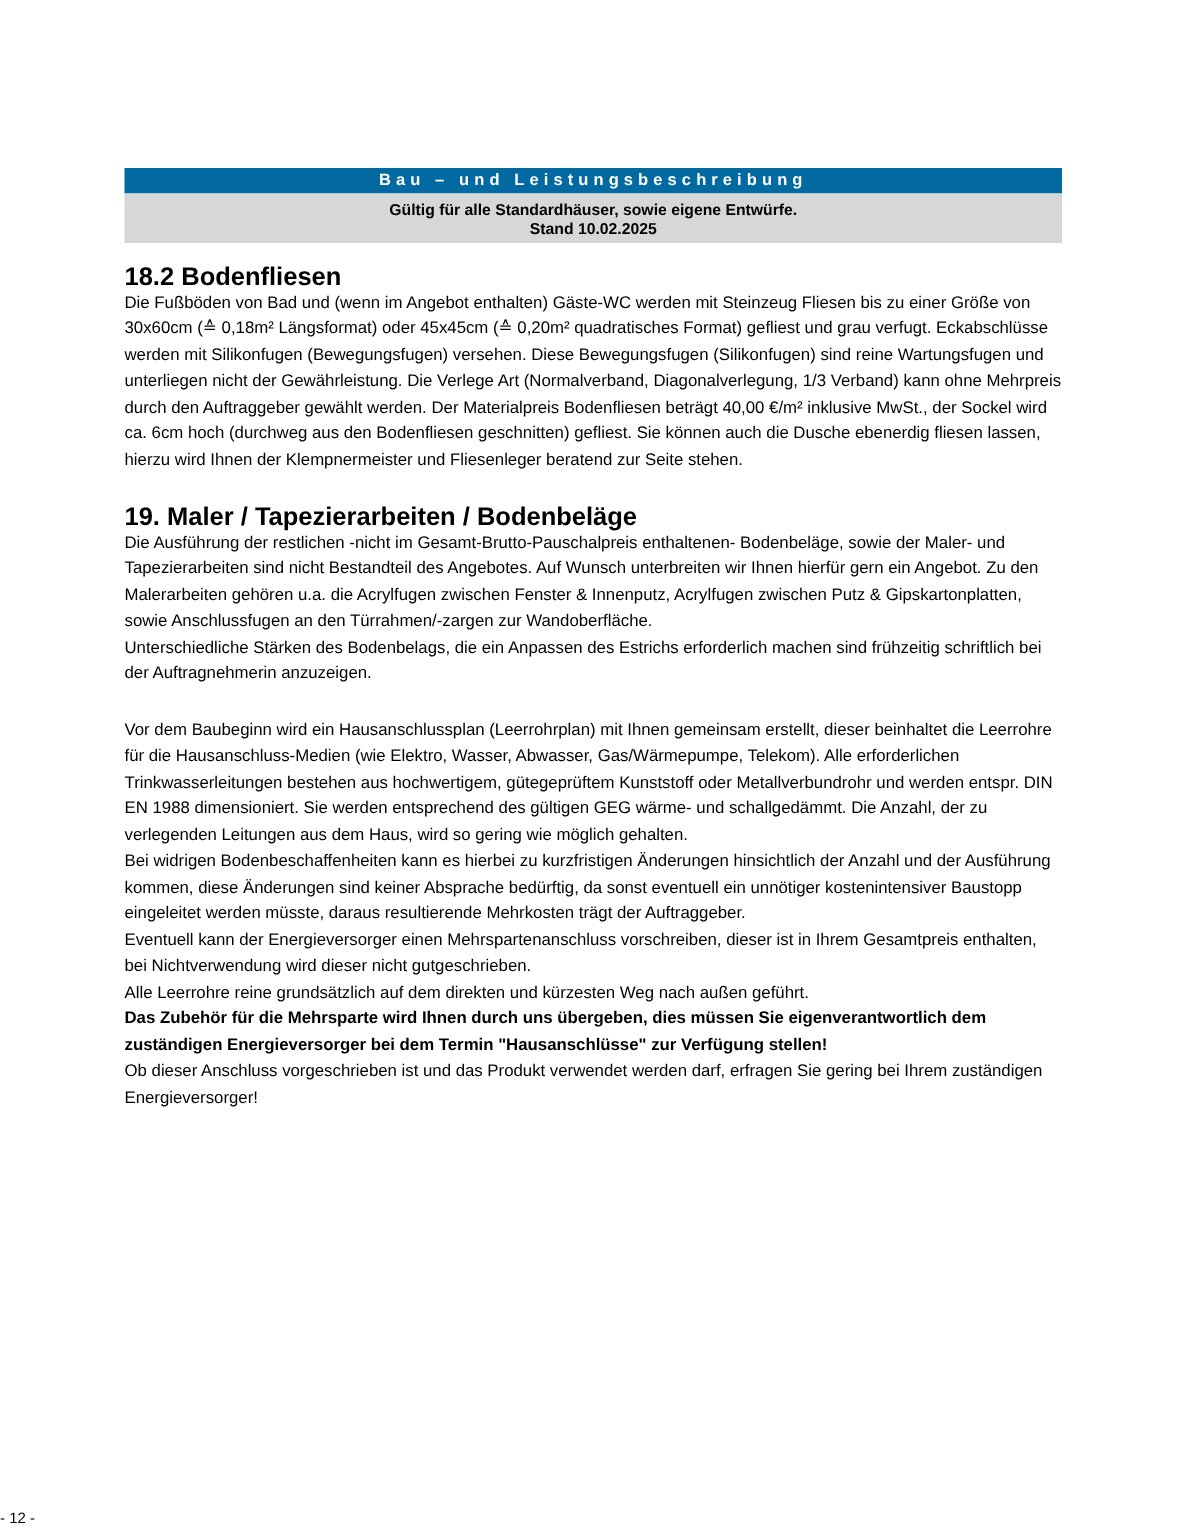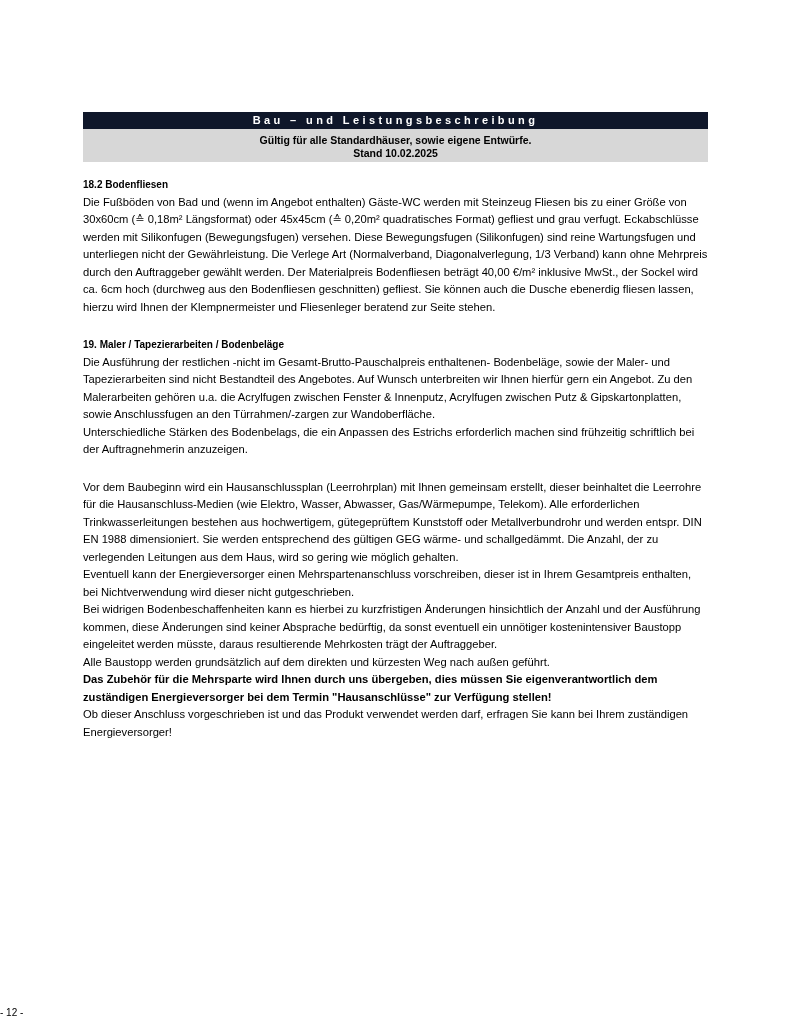--- a/index.html
+++ b/index.html
@@ -107,21 +107,21 @@
     margin-left: 8px;
   }
 
   
   .title-bar {
     position: absolute;
     left: 83px;
     top: 112px;
     width: 625px;
     height: 17px;
-    background: #0f172a;
+    background: #0369a1;
     color: #ffffff;
     font-size: 11px;
     font-weight: 700;
     letter-spacing: 3.4px;
     text-align: center;
     line-height: 17px;
     white-space: nowrap;
     overflow: hidden;
   }
 
@@ -148,21 +148,21 @@
   .content {
     position: absolute;
     left: 83px;
     top: 176px;
     width: 625px;
   }
   .section { margin-bottom: 0; }
   .section + .section { margin-top: 20px; }
 
   .sec-head {
-    font-size: 10px;
+    font-size: 17px;
     font-weight: 700;
     line-height: 17.5px;
     margin: 0 0 0 0;
   }
   .sec-body {
     font-size: 11.2px;
     font-weight: 400;
     line-height: 17.5px;
     margin: 0;
     text-align: left;
@@ -207,25 +207,25 @@
       <div class="sec-head">19. Maler / Tapezierarbeiten / Bodenbeläge</div>
       <div class="sec-body">
         <p>Die Ausführung der restlichen -nicht im Gesamt-Brutto-Pauschalpreis enthaltenen- Bodenbeläge, sowie der Maler- und Tapezierarbeiten sind nicht Bestandteil des Angebotes. Auf Wunsch unterbreiten wir Ihnen hierfür gern ein Angebot. Zu den Malerarbeiten gehören u.a. die Acrylfugen zwischen Fenster &amp; Innenputz, Acrylfugen zwischen Putz &amp; Gipskartonplatten, sowie Anschlussfugen an den Türrahmen/-zargen zur Wandoberfläche.</p>
         <p>Unterschiedliche Stärken des Bodenbelags, die ein Anpassen des Estrichs erforderlich machen sind frühzeitig schriftlich bei der Auftragnehmerin anzuzeigen.</p>
       </div>
     </div>
 
     <div class="section">
       <div class="sec-body">
         <p>Vor dem Baubeginn wird ein Hausanschlussplan (Leerrohrplan) mit Ihnen gemeinsam erstellt, dieser beinhaltet die Leerrohre für die Hausanschluss-Medien (wie Elektro, Wasser, Abwasser, Gas/Wärmepumpe, Telekom). Alle erforderlichen Trinkwasserleitungen bestehen aus hochwertigem, gütegeprüftem Kunststoff oder Metallverbundrohr und werden entspr. DIN EN 1988 dimensioniert. Sie werden entsprechend des gültigen GEG wärme- und schallgedämmt. Die Anzahl, der zu verlegenden Leitungen aus dem Haus, wird so gering wie möglich gehalten.</p>
+        <p>Bei widrigen Bodenbeschaffenheiten kann es hierbei zu kurzfristigen Änderungen hinsichtlich der Anzahl und der Ausführung kommen, diese Änderungen sind keiner Absprache bedürftig, da sonst eventuell ein unnötiger kostenintensiver Baustopp eingeleitet werden müsste, daraus resultierende Mehrkosten trägt der Auftraggeber.</p>
         <p>Eventuell kann der Energieversorger einen Mehrspartenanschluss vorschreiben, dieser ist in Ihrem Gesamtpreis enthalten, bei Nichtverwendung wird dieser nicht gutgeschrieben.</p>
-        <p>Bei widrigen Bodenbeschaffenheiten kann es hierbei zu kurzfristigen Änderungen hinsichtlich der Anzahl und der Ausführung kommen, diese Änderungen sind keiner Absprache bedürftig, da sonst eventuell ein unnötiger kostenintensiver Baustopp eingeleitet werden müsste, daraus resultierende Mehrkosten trägt der Auftraggeber.</p>
-        <p>Alle Baustopp werden grundsätzlich auf dem direkten und kürzesten Weg nach außen geführt.</p>
+        <p>Alle Leerrohre reine grundsätzlich auf dem direkten und kürzesten Weg nach außen geführt.</p>
         <p class="bold">Das Zubehör für die Mehrsparte wird Ihnen durch uns übergeben, dies müssen Sie eigenverantwortlich dem zuständigen Energieversorger bei dem Termin "Hausanschlüsse" zur Verfügung stellen!</p>
-        <p>Ob dieser Anschluss vorgeschrieben ist und das Produkt verwendet werden darf, erfragen Sie kann bei Ihrem zuständigen Energieversorger!</p>
+        <p>Ob dieser Anschluss vorgeschrieben ist und das Produkt verwendet werden darf, erfragen Sie gering bei Ihrem zuständigen Energieversorger!</p>
       </div>
     </div>
 
   </div>
 
   <div class="footer">- 12 -</div>
 
 </div>
 
 </body></html>

